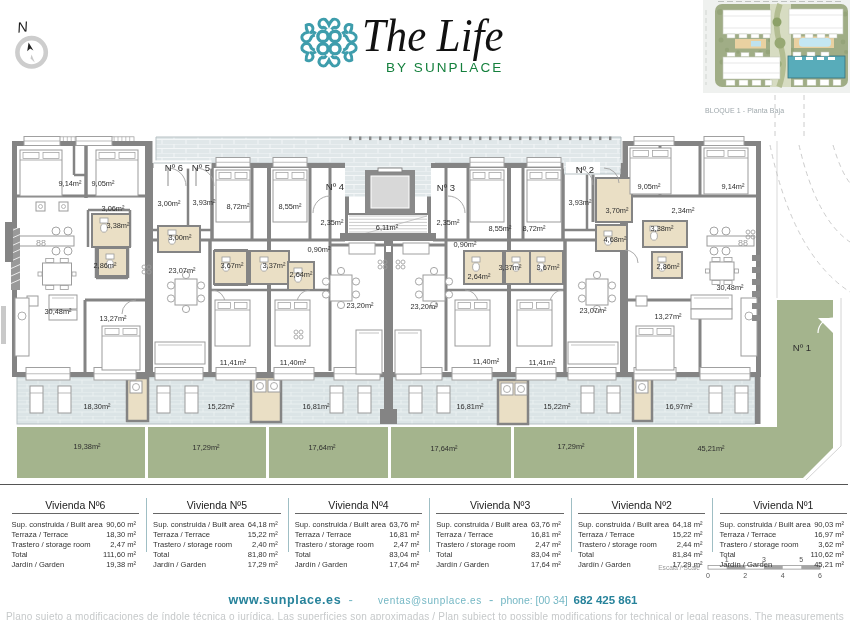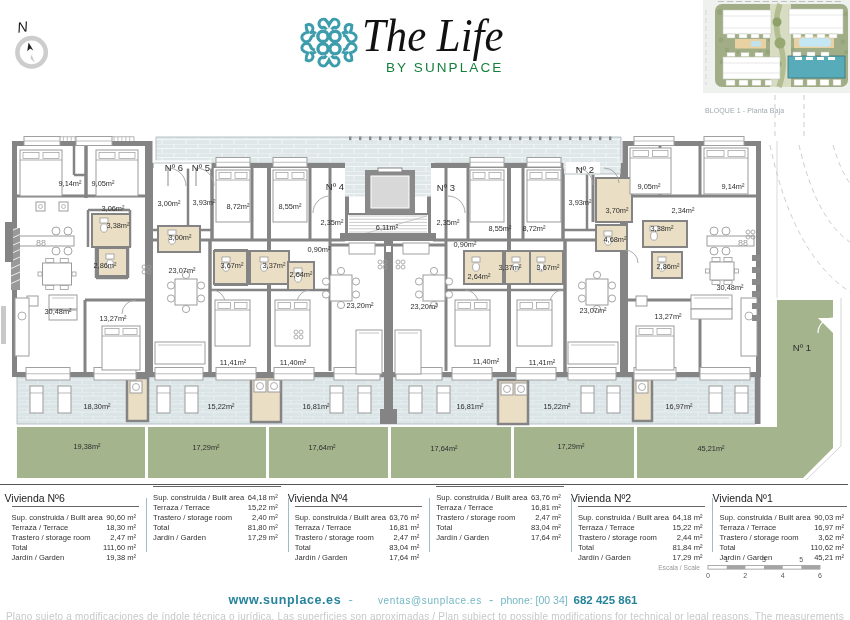--- a/index.html
+++ b/index.html
@@ -5,21 +5,21 @@
 html,body{margin:0;padding:0;background:#ffffff;}
 #page{position:relative;width:850px;height:620px;overflow:hidden;font-family:"Liberation Sans",sans-serif;background:#fff;}
 .abs{position:absolute;}
 #logo-text{left:362px;top:9px;font-family:"Liberation Serif",serif;font-style:italic;font-size:46px;color:#111;transform:scaleX(0.93);transform-origin:left top;}
 #logo-sub{left:386px;top:60px;color:#15803d;font-size:13.5px;letter-spacing:2.1px;font-weight:400;}
 #bloque{left:705px;top:107px;font-size:7px;color:#9fa8ac;letter-spacing:0.1px;}
 
 .tblwrap{position:absolute;top:481px;left:0;width:850px;height:75px;}
 .topline{position:absolute;left:0;top:3px;width:848px;border-top:1.2px solid #555;}
 .col{position:absolute;top:3px;width:141.6px;height:72px;}
-.col .hd{text-align:left;font-size:10.5px;color:#222;padding-top:8px;}
+.col .hd{text-align:center;font-size:10.5px;color:#222;padding-top:15px;}
 .col .hr{border-top:1px solid #666;margin:2px 7px 0 7px;}
 .col .rows{margin-top:6px;font-size:7.6px;color:#333;}
 .col .r{position:relative;height:9.9px;line-height:9.9px;}
 .col .r .lab{position:absolute;left:7px;}
 .col .r .val{position:absolute;right:10px;}
 .vsep{position:absolute;top:17px;height:54px;border-left:1px solid #9fbec4;}
 
 #footer{left:8px;top:592px;width:850px;text-align:center;font-size:13px;color:#74b7c4;}
 #footer b{color:#27839b;font-weight:bold;}
 #footer .w{font-size:12.5px;letter-spacing:0.6px;}
@@ -718,20 +718,21 @@
             <span class="lab">Total</span>
             <span class="val">111,60 m²</span>
           </div>
           <div class="r">
             <span class="lab">Jardín / Garden</span>
             <span class="val">19,38 m²</span>
           </div>
         </div>
       </div>
       <div class="col" style="left: 146.1px;">
+        <div class="hd">Vivienda Nº5</div>
         <div class="hr"></div>
         <div class="rows">
           <div class="r">
             <span class="lab">Sup. construida / Built area</span>
             <span class="val">64,18 m²</span>
           </div>
           <div class="r">
             <span class="lab">Terraza / Terrace</span>
             <span class="val">15,22 m²</span>
           </div>
@@ -769,20 +770,21 @@
             <span class="lab">Total</span>
             <span class="val">83,04 m²</span>
           </div>
           <div class="r">
             <span class="lab">Jardín / Garden</span>
             <span class="val">17,64 m²</span>
           </div>
         </div>
       </div>
       <div class="col" style="left: 429.3px;">
+        <div class="hd">Vivienda Nº3</div>
         <div class="hr"></div>
         <div class="rows">
           <div class="r">
             <span class="lab">Sup. construida / Built area</span>
             <span class="val">63,76 m²</span>
           </div>
           <div class="r">
             <span class="lab">Terraza / Terrace</span>
             <span class="val">16,81 m²</span>
           </div>

